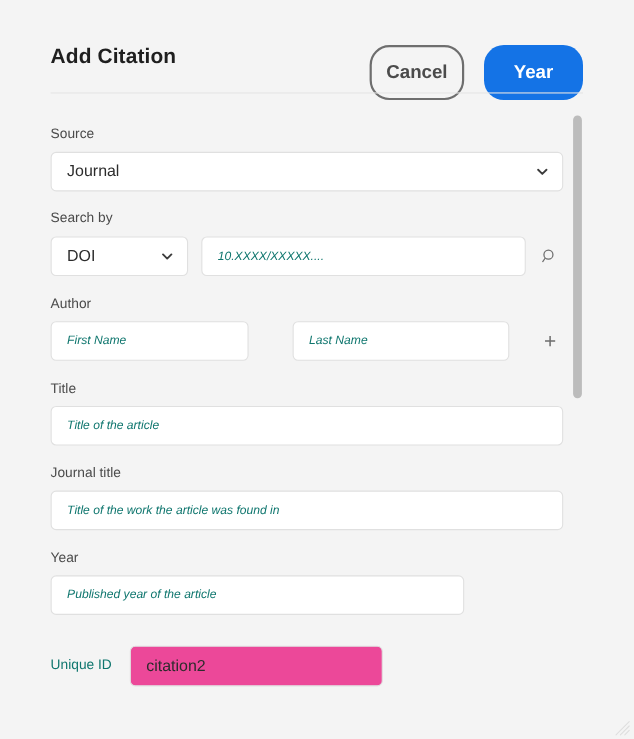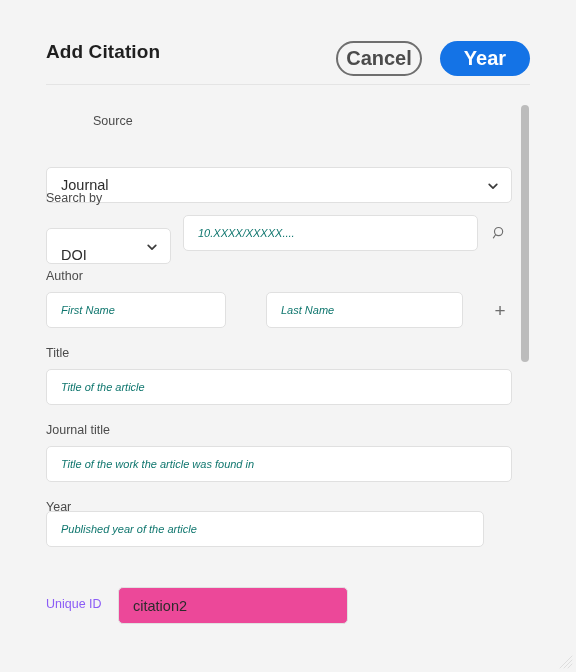--- a/index.html
+++ b/index.html
@@ -36,23 +36,23 @@
     top: 41px;
     font-size: 19px;
     font-weight: bold;
     color: #1f1f1f;
     letter-spacing: 0.1px;
     white-space: nowrap;
   }
   .hdr-btn {
     position: absolute;
     top: 41px;
-    height: 35px;
+    height: 50px;
     border-radius: 18px;
-    font-size: 20px;
+    font-size: 17px;
     font-weight: bold;
     display: flex;
     align-items: center;
     justify-content: center;
     box-sizing: border-box;
     cursor: pointer;
     user-select: none;
   }
   #cancel-button {
     left: 336px;
@@ -111,21 +111,20 @@
     display: flex;
     align-items: center;
     padding: 0 14px;
     cursor: text;
     overflow: hidden;
     white-space: nowrap;
   }
   .sel-input {
     cursor: pointer;
     padding-right: 34px;
-    margin-top: 29px;
   }
   .placeholder {
     color: #0f766e;
     font-style: italic;
     font-size: 11px;
   }
   .value-text {
     color: #2c2c2c;
     font-size: 14.5px;
   }
@@ -133,25 +132,25 @@
     position: absolute;
     right: 12px;
     top: 50%;
     transform: translateY(-50%);
     width: 12px;
     height: 12px;
     display: block;
   }
 
   
-  #label-source     { top: 19px; margin-left: 47px; }
+  #label-source     { top: 19px; }
   #source-select    { left: 46px; top: 43px; width: 466px; }
 
   #label-searchby   { top: 96px; }
-  #searchby-select  { left: 46px; top: 104px; width: 125px; align-items: flex-end; }
+  #searchby-select  { left: 46px; top: 120px; width: 125px; }
   #doi-input        { left: 183px; top: 120px; width: 295px; }
   #search-icon-btn  {
     position: absolute;
     left: 489px;
     top: 124px;
     width: 22px;
     height: 28px;
     display: flex;
     align-items: center;
     justify-content: center;
@@ -177,21 +176,21 @@
     line-height: 1;
   }
 
   #label-title      { top: 251px; }
   #title-input      { left: 46px; top: 274px; width: 466px; }
 
   #label-journal    { top: 328px; }
   #journal-input    { left: 46px; top: 351px; width: 466px; }
 
   #label-year       { top: 405px; }
-  #year-input       { left: 46px; top: 416px; width: 438px; }
+  #year-input       { left: 46px; top: 428px; width: 376px; }
 
   
   #scrollbar-track {
     position: absolute;
     left: 521px;
     top: 100px;
     width: 8px;
     height: 455px;
     background: transparent;
   }
@@ -212,21 +211,21 @@
     left: 0;
     top: 559px;
     width: 576px;
     height: 113px;
   }
   #unique-id-label {
     position: absolute;
     left: 46px;
     top: 38px;
     font-size: 12.5px;
-    color: #8b5cf6;
+    color: #0f766e;
     white-space: nowrap;
   }
   #unique-id-input {
     position: absolute;
     left: 118px;
     top: 28px;
     width: 230px;
     height: 37px;
     box-sizing: border-box;
     background: #ec4899;

